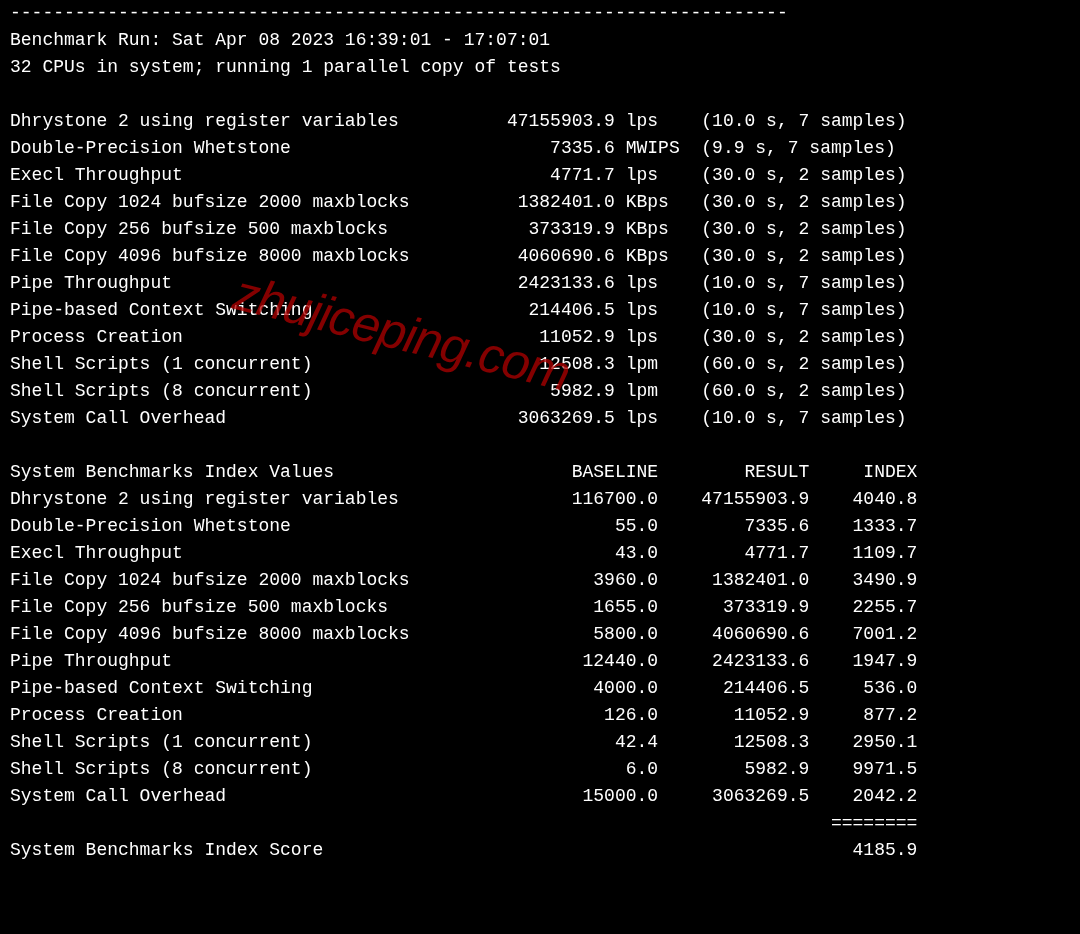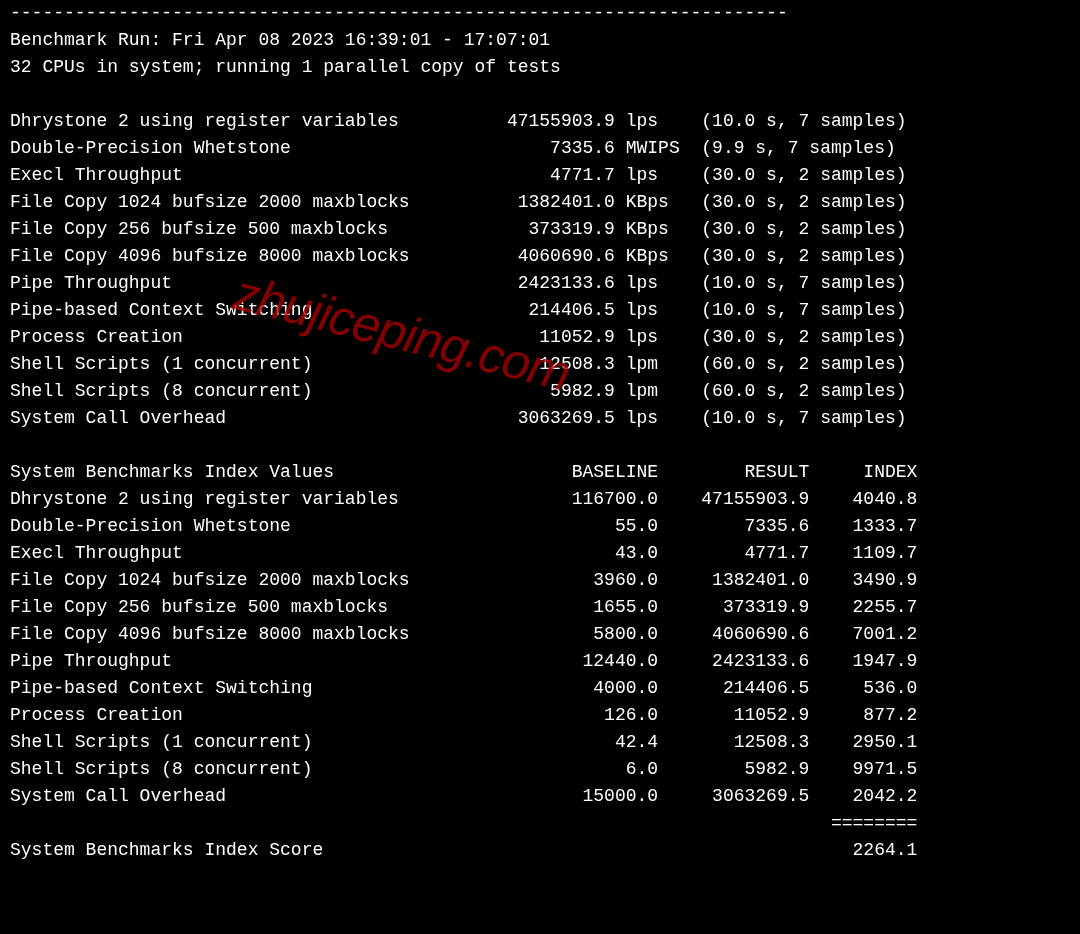--- a/index.html
+++ b/index.html
@@ -34,21 +34,21 @@
     z-index: 10;
     pointer-events: none;
     user-select: none;
     letter-spacing: -1px;
   }
 </style>
 </head>
 <body>
 
 <div class="terminal"><span>------------------------------------------------------------------------</span>
-<span>Benchmark Run: Fri Apr 08 2023 16:39:01 - 17:07:01</span>
+<span>Benchmark Run: Sat Apr 08 2023 16:39:01 - 17:07:01</span>
 <span>32 CPUs in system; running 1 parallel copy of tests</span>
 
 <span id="results-block">Dhrystone 2 using register variables          47155903.9 lps    (10.0 s, 7 samples)
 Double-Precision Whetstone                        7335.6 MWIPS  (9.9 s, 7 samples)
 Execl Throughput                                  4771.7 lps    (30.0 s, 2 samples)
 File Copy 1024 bufsize 2000 maxblocks          1382401.0 KBps   (30.0 s, 2 samples)
 File Copy 256 bufsize 500 maxblocks             373319.9 KBps   (30.0 s, 2 samples)
 File Copy 4096 bufsize 8000 maxblocks          4060690.6 KBps   (30.0 s, 2 samples)
 Pipe Throughput                                2423133.6 lps    (10.0 s, 7 samples)
 Pipe-based Context Switching                    214406.5 lps    (10.0 s, 7 samples)
@@ -64,16 +64,16 @@
 File Copy 1024 bufsize 2000 maxblocks                 3960.0     1382401.0    3490.9
 File Copy 256 bufsize 500 maxblocks                   1655.0      373319.9    2255.7
 File Copy 4096 bufsize 8000 maxblocks                 5800.0     4060690.6    7001.2
 Pipe Throughput                                      12440.0     2423133.6    1947.9
 Pipe-based Context Switching                          4000.0      214406.5     536.0
 Process Creation                                       126.0       11052.9     877.2
 Shell Scripts (1 concurrent)                            42.4       12508.3    2950.1
 Shell Scripts (8 concurrent)                             6.0        5982.9    9971.5
 System Call Overhead                                 15000.0     3063269.5    2042.2
                                                                             ========</span>
-<span id="score-block">System Benchmarks Index Score                                                 2264.1</span>
+<span id="score-block">System Benchmarks Index Score                                                 4185.9</span>
 </div>
 
 <div class="watermark">zhujiceping.com</div>
 
 </body></html>

